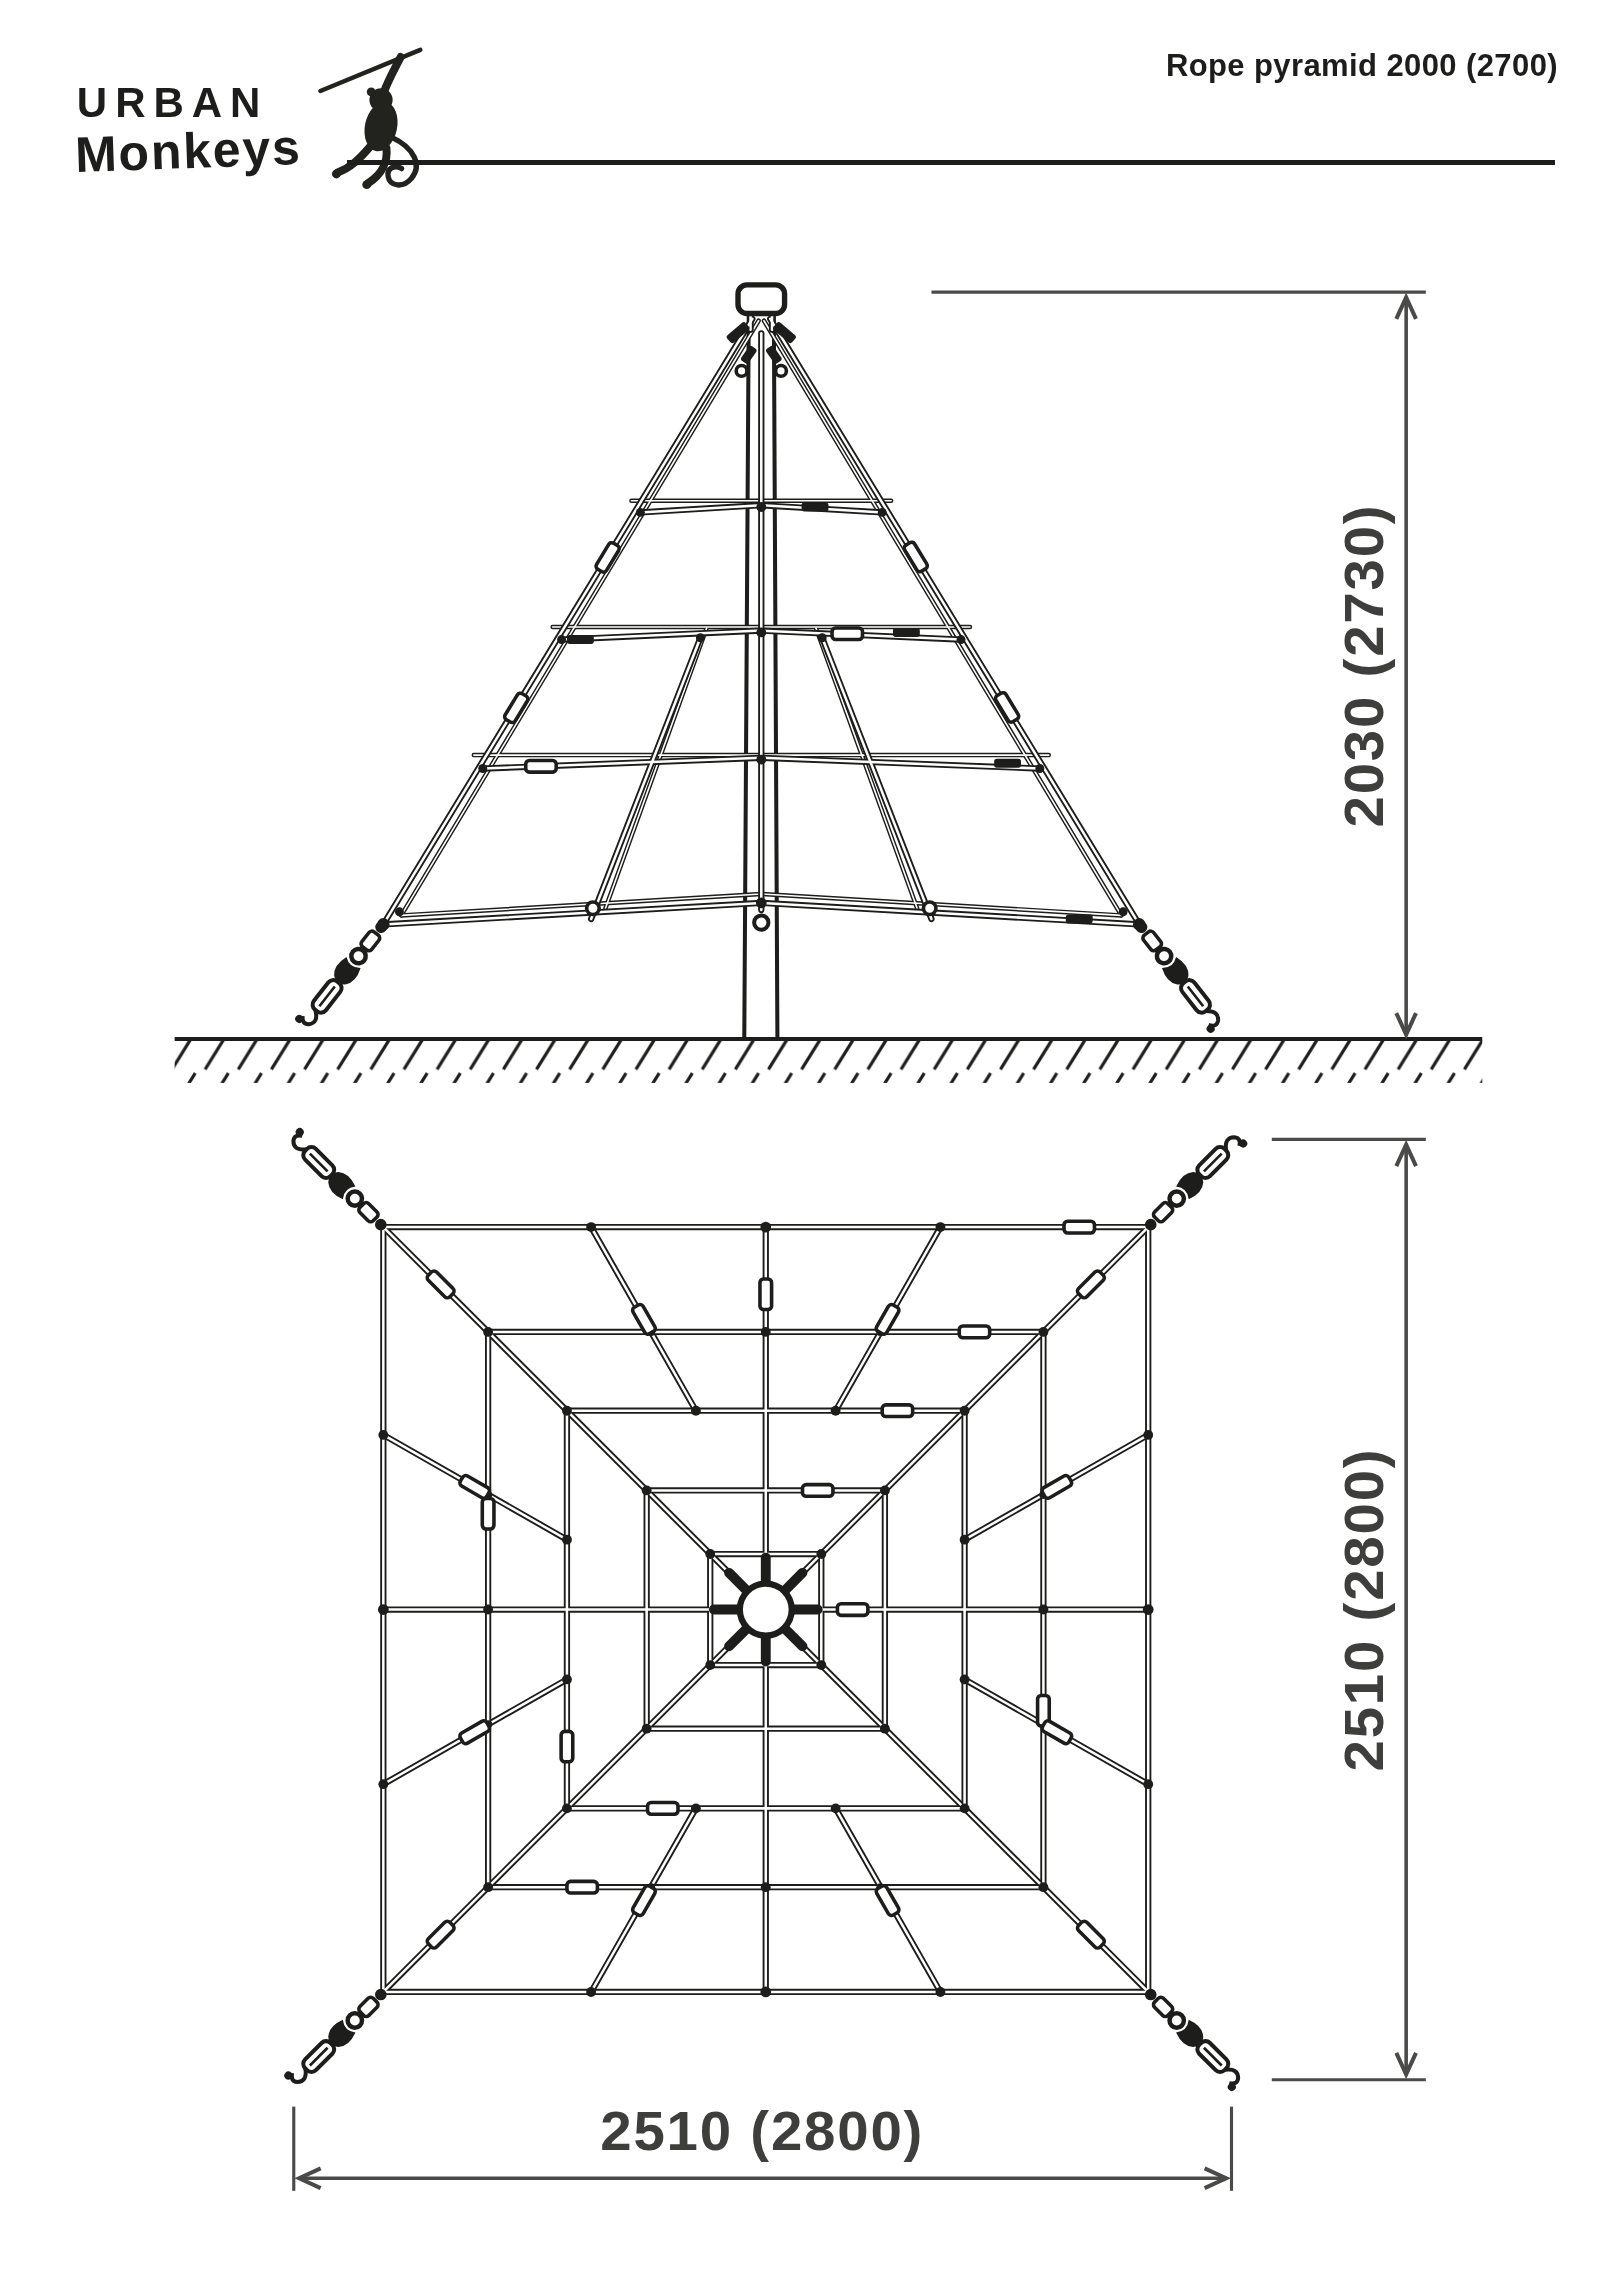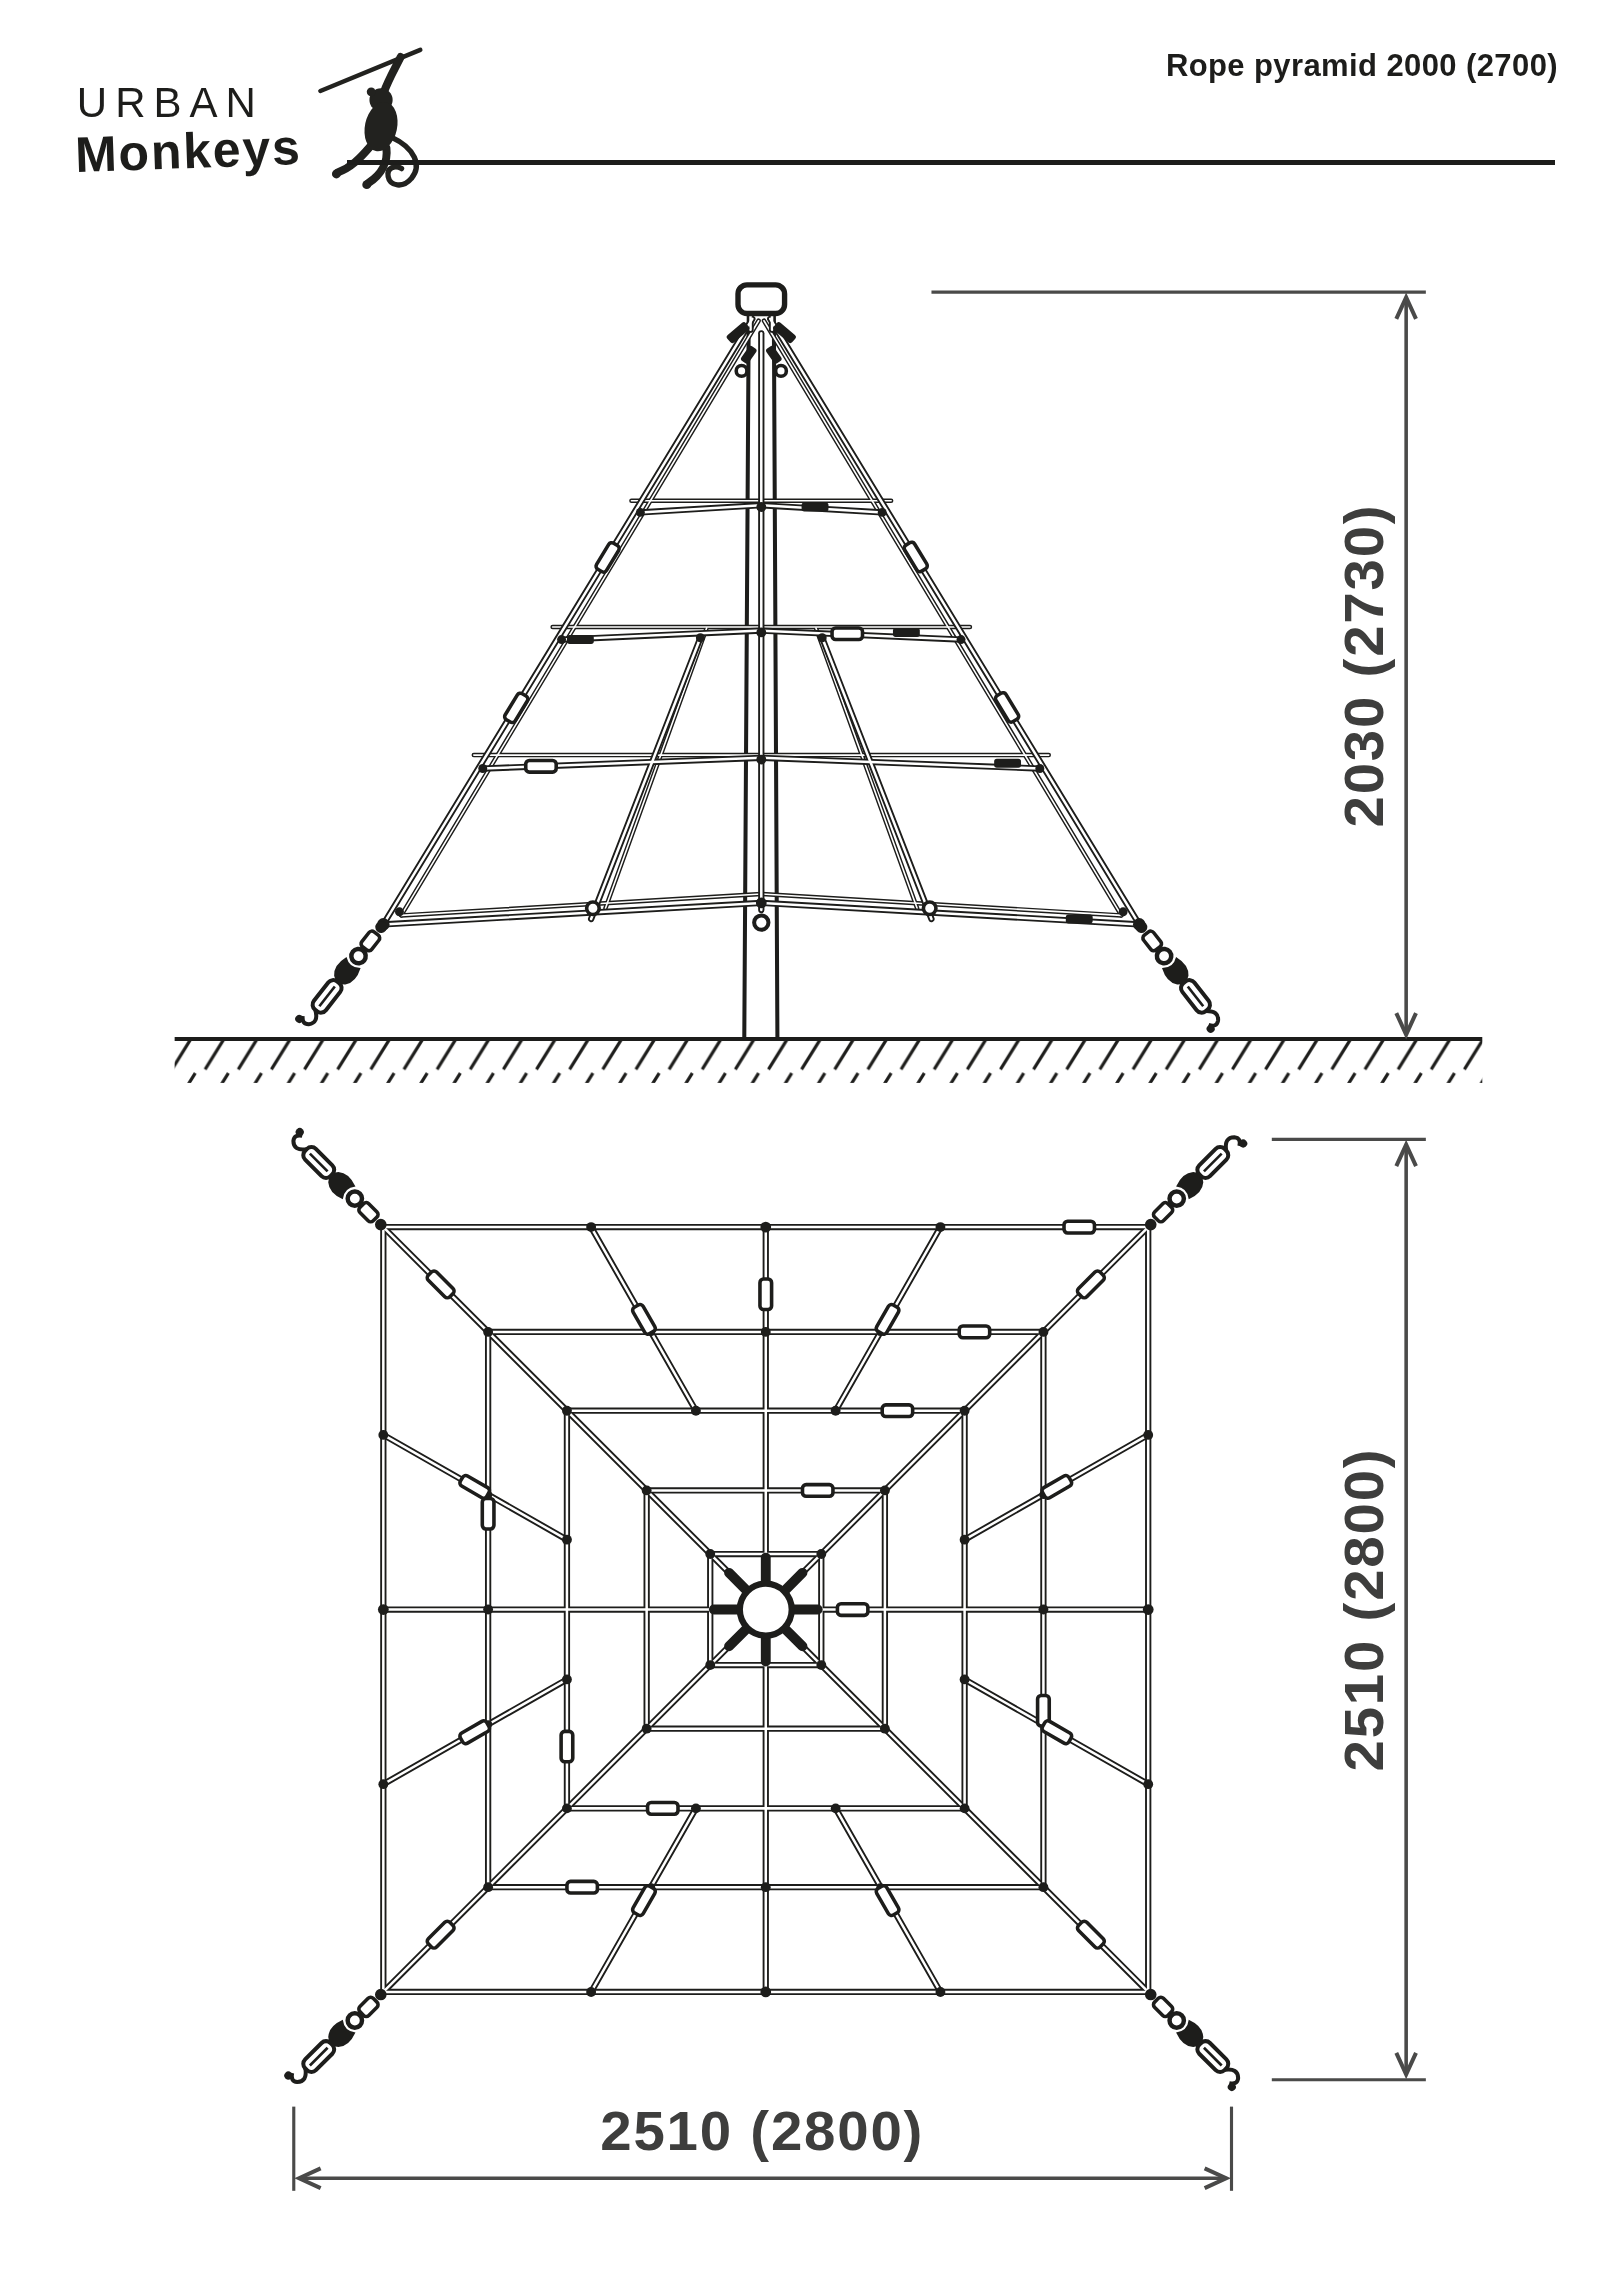--- a/index.html
+++ b/index.html
@@ -1,21 +1,21 @@
 <!DOCTYPE html>
 <html style="--ink: #1d1d1b; --dim: #4a4a49; --dimtext: #3e3e3d; --paper: #ffffff;font-size:14.3px"><head>
 <meta charset="utf-8">
 <style>
   :root{ --ink:#1d1d1b; --dim:#4a4a49; --dimtext:#3e3e3d; --paper:#ffffff; }
   html,body{margin:0;padding:0;background:#888;}
   #page{position:relative;width:1622px;height:2293px;background:var(--paper);overflow:hidden;
         font-family:"Liberation Sans",sans-serif;}
   
   #logo{position:absolute;left:75px;top:75px;width:287px;height:107px;color:var(--ink);}
-  .logo-urban{position:absolute;left:1.8px;top:3.6px;font-size:42px;font-weight:400;letter-spacing:8px;color:var(--ink);}
+  .logo-urban{position:absolute;left:1.8px;top:3.6px;font-size:42px;font-weight:700;letter-spacing:8px;color:var(--ink);}
   .logo-monkeys{position:absolute;left:0px;top:47px;font-size:50px;font-weight:700;letter-spacing:1.8px;
                 color:var(--ink);transform:rotate(-2deg);}
   #monkey-svg{position:absolute;left:240px;top:-38px;}
   #title-block{position:absolute;right:64px;top:48px;text-align:right;color:var(--ink);}
   .title-line1{font-size:31px;font-weight:700;letter-spacing:0.4px;}
   .title-line2{font-size:40px;font-weight:400;letter-spacing:0.9px;margin-top:7.2px;}
   #header-rule{position:absolute;left:347px;top:160px;width:1208px;height:5.4px;background:var(--ink);}
   
   #drawing{position:absolute;left:0;top:0;width:1622px;height:2293px;}
   .rc{fill:none;stroke:var(--ink);stroke-linecap:round;stroke-linejoin:round;}

